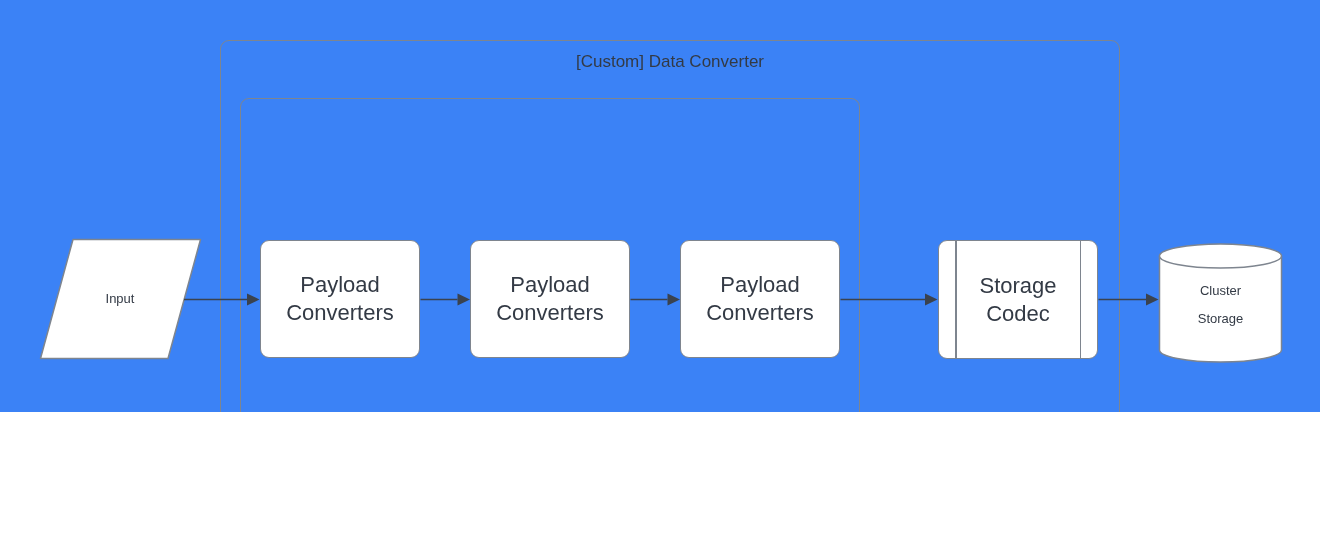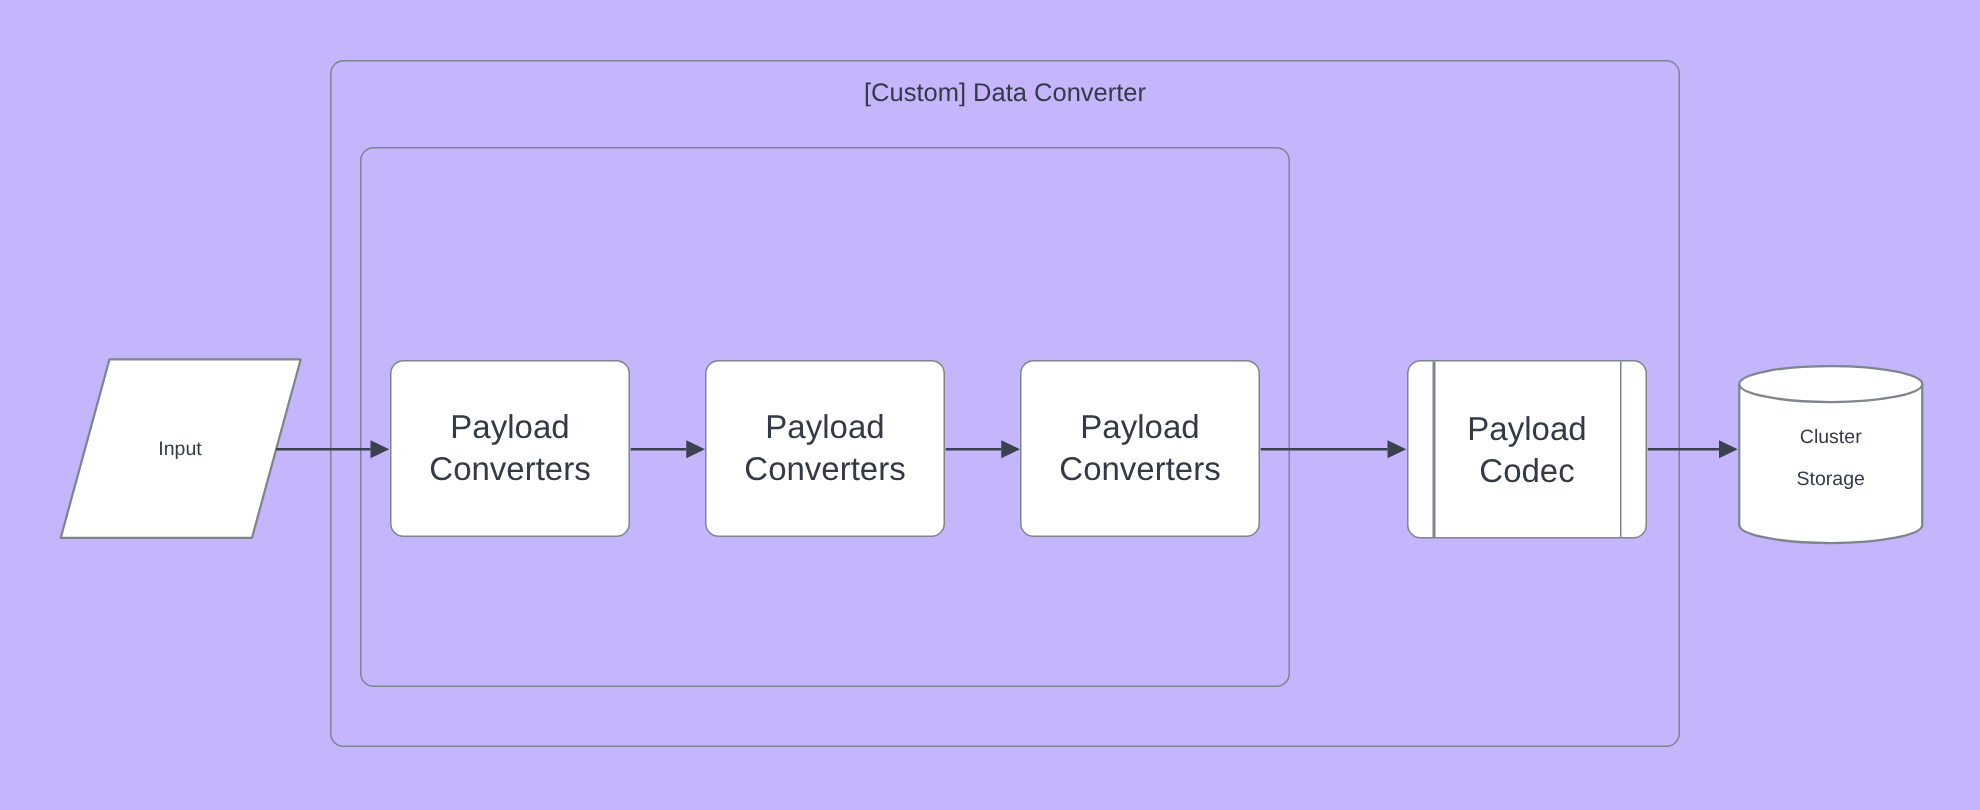--- a/index.html
+++ b/index.html
@@ -1,20 +1,20 @@
 <!DOCTYPE html>
 <html><head>
 <meta charset="utf-8">
 <style>
   html, body { margin: 0; padding: 0; background: #ffffff; }
   .canvas {
     position: relative;
     width: 1320px;
-    height: 540px;
-    background: #c4b5fd;
+    height: 412px;
+    background: #3b82f6;
     font-family: "Liberation Sans", sans-serif;
     color: #333a45;
     overflow: hidden;
   }
   .container-box {
     position: absolute;
     box-sizing: border-box;
     border: 1.5px solid #7e858f;
     border-radius: 9px;
     background: transparent;
@@ -97,21 +97,21 @@
   <div class="node payload-2">
     <span class="wrap-narrow">Payload Converters</span>
   </div>
   <div class="node payload-3">
     <span class="wrap-narrow">Payload Converters</span>
   </div>
 
   <div class="node codec">
     <div class="codec-line left"></div>
     <div class="codec-line right"></div>
-    <span class="wrap-narrow">Payload Codec</span>
+    <span class="wrap-narrow">Storage Codec</span>
   </div>
 
   <svg class="svg-layer" viewBox="0 0 1320 540" xmlns="http://www.w3.org/2000/svg">
 
     <path d="M 73 239.5 L 200.5 239.5 L 168 358.5 L 40.5 358.5 Z" fill="#ffffff" stroke="#7e858f" stroke-width="1.5" stroke-linejoin="round"></path>
 
     <path d="M 1159.5 256 L 1159.5 350 A 61 12 0 0 0 1281.5 350 L 1281.5 256" fill="#ffffff" stroke="#7e858f" stroke-width="1.5"></path>
     <ellipse cx="1220.5" cy="256" rx="61" ry="12" fill="#ffffff" stroke="#7e858f" stroke-width="1.5"></ellipse>
 
     <g stroke="#3a424e" stroke-width="1.6" fill="#3a424e">

